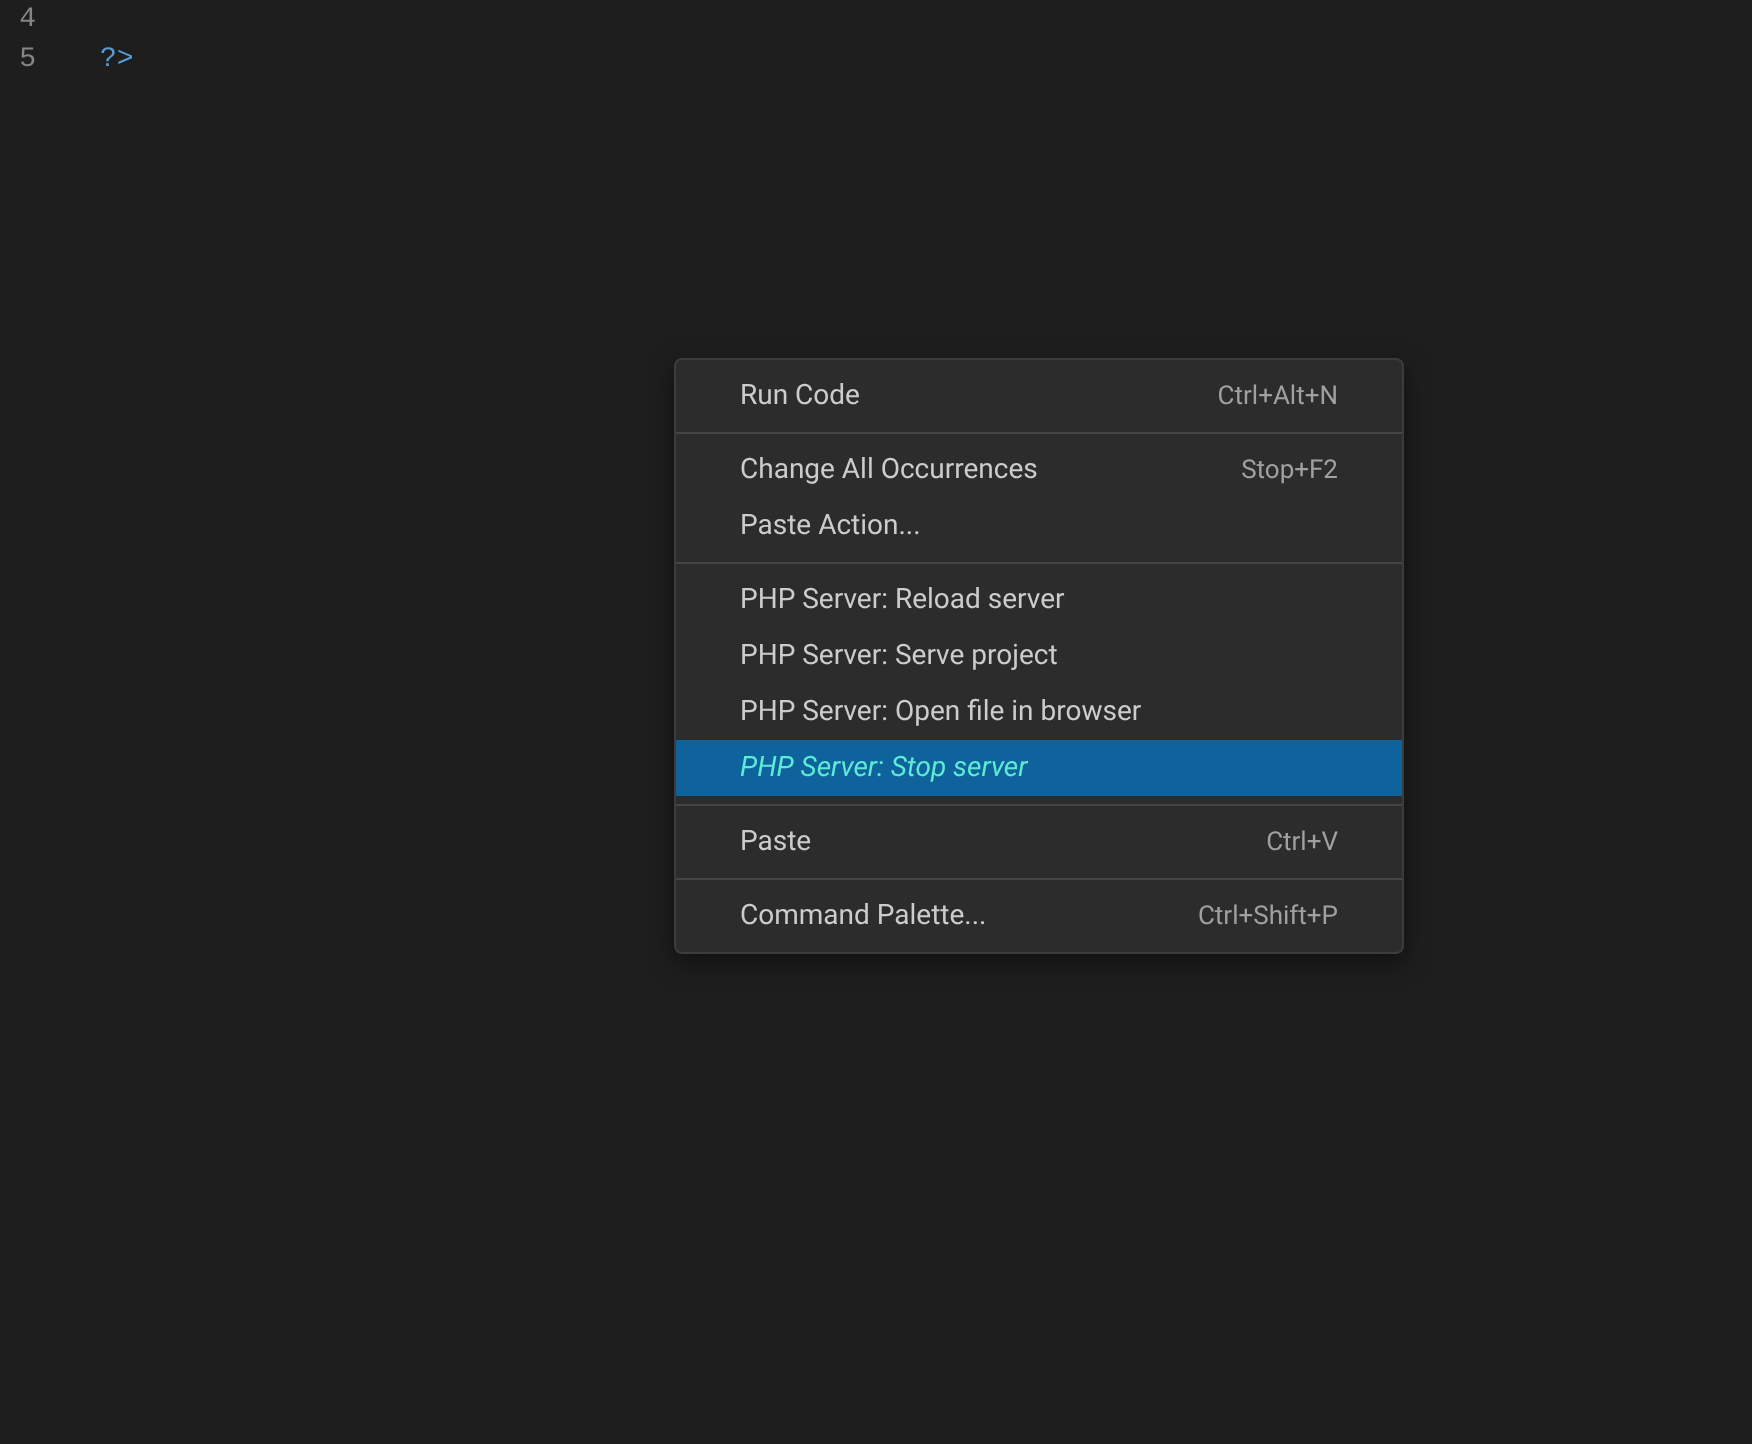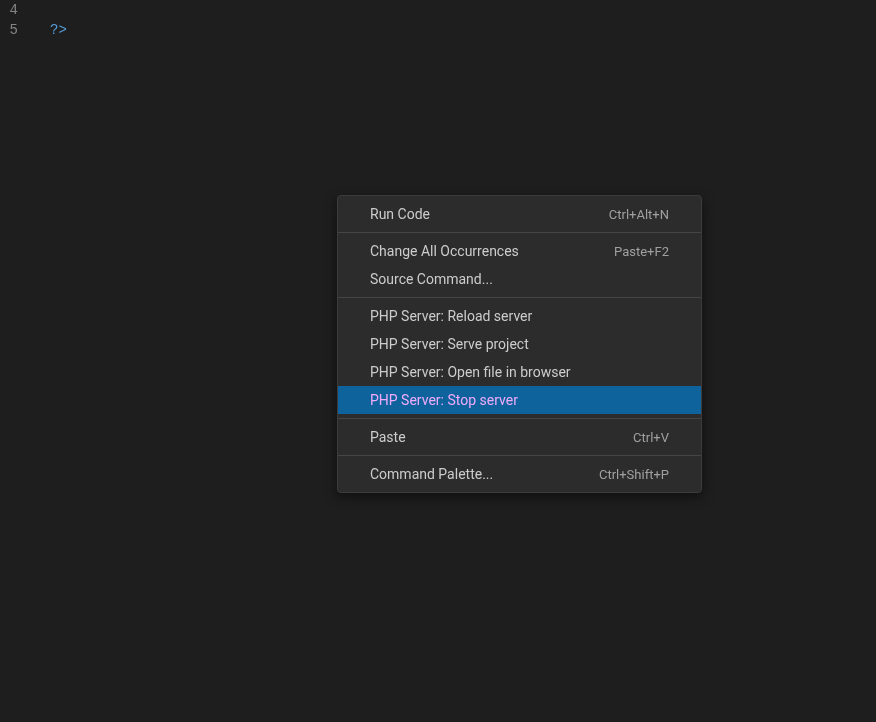--- a/index.html
+++ b/index.html
@@ -43,34 +43,34 @@
     .context-menu {
       position: absolute;
       left: 337px;
       top: 179px;
       width: 365px;
       background: #2c2c2c;
       border: 1px solid #3c3c3c;
       box-shadow: 0 4px 12px rgba(0,0,0,0.5);
       border-radius: 4px;
       padding: 4px 0;
-      margin-top: 16px;
     }
     .menu-item {
       display: flex;
       justify-content: space-between;
       align-items: center;
       padding: 6px 32px;
       font-size: 14px;
       color: #cccccc;
       cursor: pointer;
     }
     .menu-item.highlighted {
       background: #0e639c;
-      color: #f0abfc;
+      color: #5eead4;
+      font-style: italic;
     }
     .menu-label {
       white-space: nowrap;
     }
     .menu-shortcut {
       color: #a0a0a0;
       font-size: 13px;
     }
     .menu-item.highlighted .menu-shortcut {
       color: #ffffff;
@@ -99,24 +99,24 @@
 
   <div class="menu-item">
     <span class="menu-label">Run Code</span>
     <span class="menu-shortcut">Ctrl+Alt+N</span>
   </div>
 
   <div class="menu-separator"></div>
 
   <div class="menu-item">
     <span class="menu-label">Change All Occurrences</span>
-    <span class="menu-shortcut">Paste+F2</span>
+    <span class="menu-shortcut">Stop+F2</span>
   </div>
   <div class="menu-item">
-    <span class="menu-label">Source Command...</span>
+    <span class="menu-label">Paste Action...</span>
     <span class="menu-shortcut"></span>
   </div>
 
   <div class="menu-separator"></div>
 
   <div class="menu-item">
     <span class="menu-label">PHP Server: Reload server</span>
     <span class="menu-shortcut"></span>
   </div>
   <div class="menu-item">

